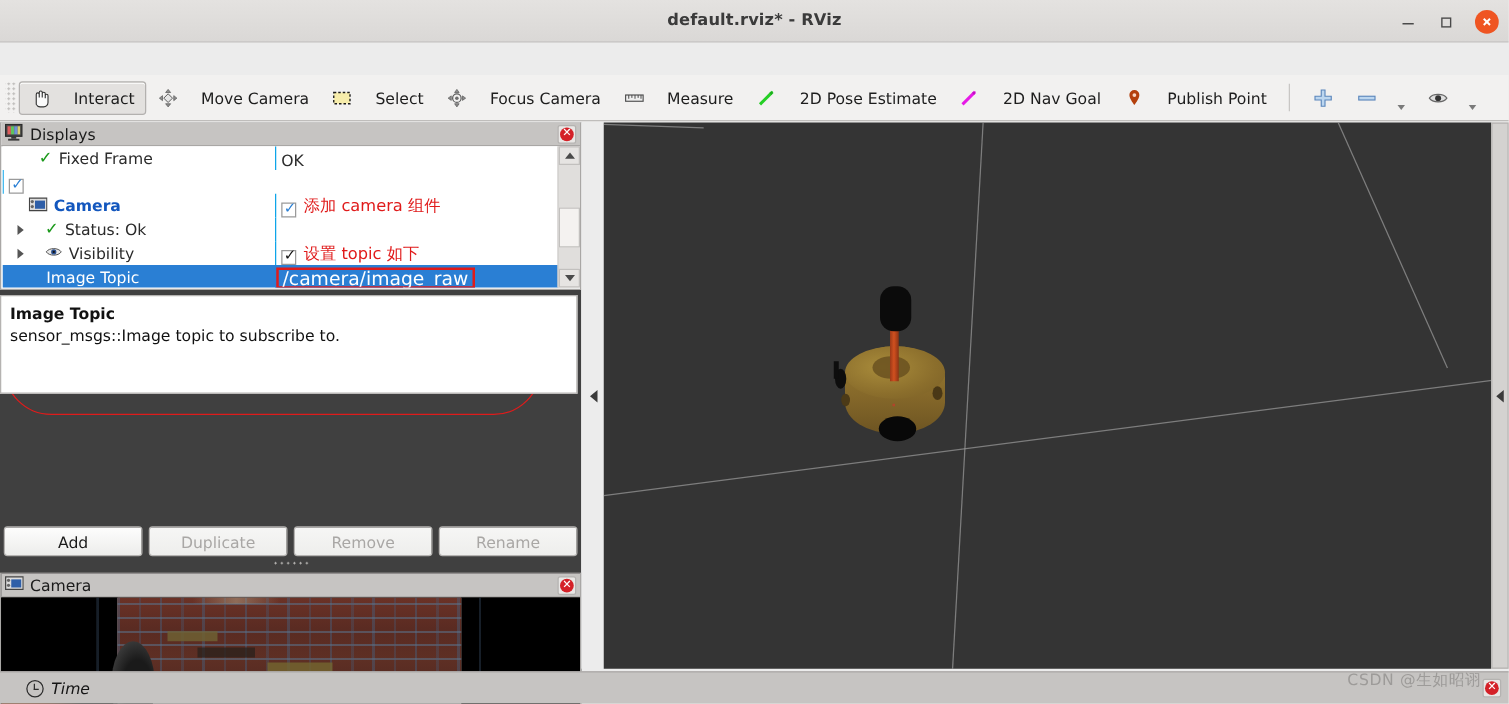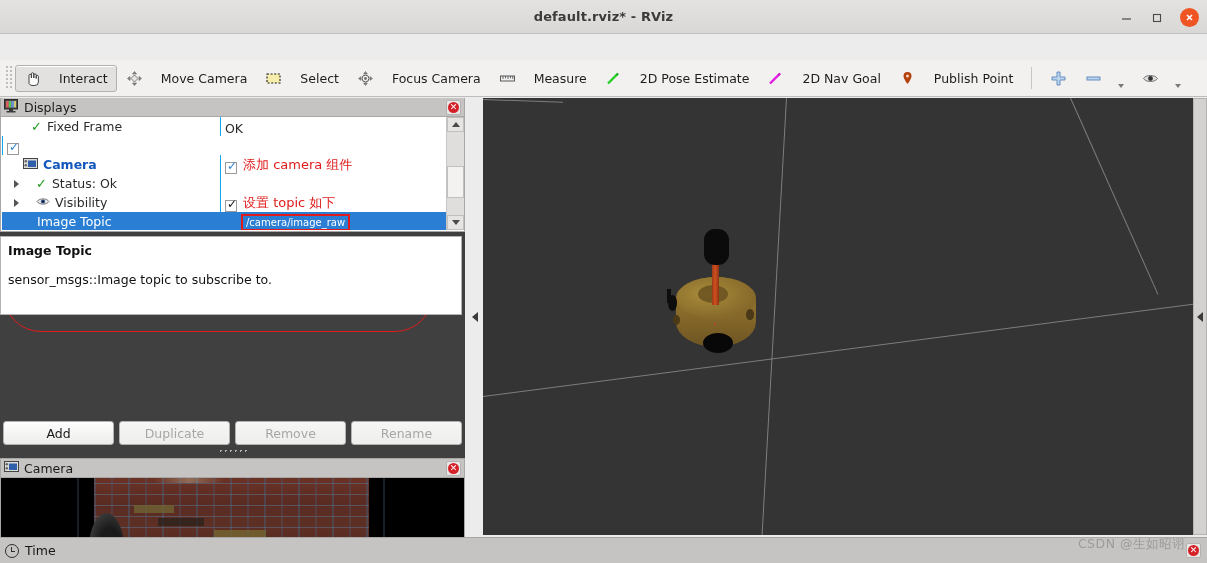--- a/index.html
+++ b/index.html
@@ -89,38 +89,38 @@
   .tindent2{ width:12px; flex:0 0 12px;}
   .chk{ width:12px;height:12px;border:1px solid #9a9a9a;background:#fff;display:inline-block;
         position:relative; flex:0 0 12px;}
   .chk.on::after{ content:"✓"; position:absolute; left:0; top:-4px; width:12px; text-align:center;
         font-size:12px; color:#2a7fd4; font-weight:bold;}
   .chk.on.dark::after{ color:#111; }
   .blue{ color:#1357be; font-weight:bold;}
   .ok-check{ color:#1d9a1d; font-weight:bold; font-size:13px; }
   .ann{ color:#e01b1b; font-size:13px; white-space:nowrap; }
   .topic-box{ border:2px solid #e01b1b; padding:0 3px; height:17px; display:flex;
-              align-items:center; color:#fff; font-size:10px; background:#2a7fd4;margin-left:20px; }
+              align-items:center; color:#fff; font-size:15px; background:#2a7fd4; }
 
   
   .vsb{ position:absolute; right:1px; top:19px; width:17px; height:113px;
         background:#e6e4e2; border-left:1px solid #c9c7c5;}
   .vsb .arrow{ width:17px;height:15px; background:#e6e4e2; display:flex;align-items:center;justify-content:center;
                border:1px solid #c2c0be; }
   .vsb .thumb{ position:absolute; left:0; top:49px; width:17px; height:32px; background:#f4f2f0;
                border:1px solid #c2c0be;}
   .vsb .track{ position:absolute; left:0; top:15px; width:17px; height:83px; background:#e0dedc;}
   .tri-up{ width:0;height:0;border-left:4px solid transparent;border-right:4px solid transparent;border-bottom:5px solid #4a4a4a;}
   .tri-dn{ width:0;height:0;border-left:4px solid transparent;border-right:4px solid transparent;border-top:5px solid #4a4a4a;}
 
   
   .descbox{ position:absolute; left:0; top:138px; width:462px; height:79px; background:#fff;
             border:1px solid #b5b3b1; padding:6px 7px; }
   .descbox .dt{ font-weight:bold; font-size:12.5px; color:#111; }
-  .descbox .dd{ font-size:12.5px; color:#111; margin-top:14px;}
+  .descbox .dd{ font-size:12.5px; color:#111; margin-top:3px;}
 
   
   .btnrow{ position:absolute; left:3px; top:323px; width:459px; height:24px; display:flex; gap:5px;}
   .dbtn{ flex:1; height:24px; border:1px solid #b5b3b1; border-radius:3px;
          background:linear-gradient(#fdfdfd,#ededeb); font-size:12.5px; color:#1a1a1a;
          display:flex;align-items:center;justify-content:center; cursor:pointer;}
   .dbtn.disabled{ color:#a9a7a5; background:linear-gradient(#f6f6f5,#eeeeec); cursor:default;}
   .dots{ position:absolute; left:218px; top:350px; width:30px; height:5px;
     background-image:radial-gradient(#b6b4b2 1px, transparent 1px); background-size:5px 5px;}
 
@@ -182,21 +182,21 @@
            display:flex; align-items:center; justify-content:center;}
   .tri-left{ width:0;height:0;border-top:5px solid transparent;border-bottom:5px solid transparent;
              border-right:6px solid #3a3a3a;}
   .rightstrip{ position:absolute; left:1193px; top:98px; width:14px; height:437px;
                background:#d4d2d0; border:1px solid #b5b3b1;}
   .leftstrip{ position:absolute; left:465px; top:98px; width:18px; height:437px; background:#ececec;}
 
   
   .timebar{ position:absolute; left:0; top:537px; width:1207px; height:26px;
             background:#c6c4c2; border-top:1px solid #a9a7a5;
-            display:flex; align-items:center; padding-left:5px; gap:6px;}
+            display:flex; align-items:center; padding-left:21px; gap:6px;font-style:italic;}
   .clock{ width:14px;height:14px;border:1.6px solid #2e2e2e;border-radius:50%;position:relative;}
   .clock::before{ content:""; position:absolute; left:5px; top:2px; width:1.4px;height:5px;background:#2e2e2e;}
   .clock::after{ content:""; position:absolute; left:5px; top:6px; width:4px;height:1.4px;background:#2e2e2e;}
   .timebar .tl{ font-size:12.5px; color:#151515;}
   .tb-close{ position:absolute; right:6px; top:5px; width:15px;height:15px;border:1px solid #b5b3b1;
      background:#e9e7e5; border-radius:2px; display:flex;align-items:center;justify-content:center;}
   .watermark{ position:absolute; right:22px; top:536px; font-size:12.5px; color:#9d9b99;
               letter-spacing:.5px; pointer-events:none;}
 
   

